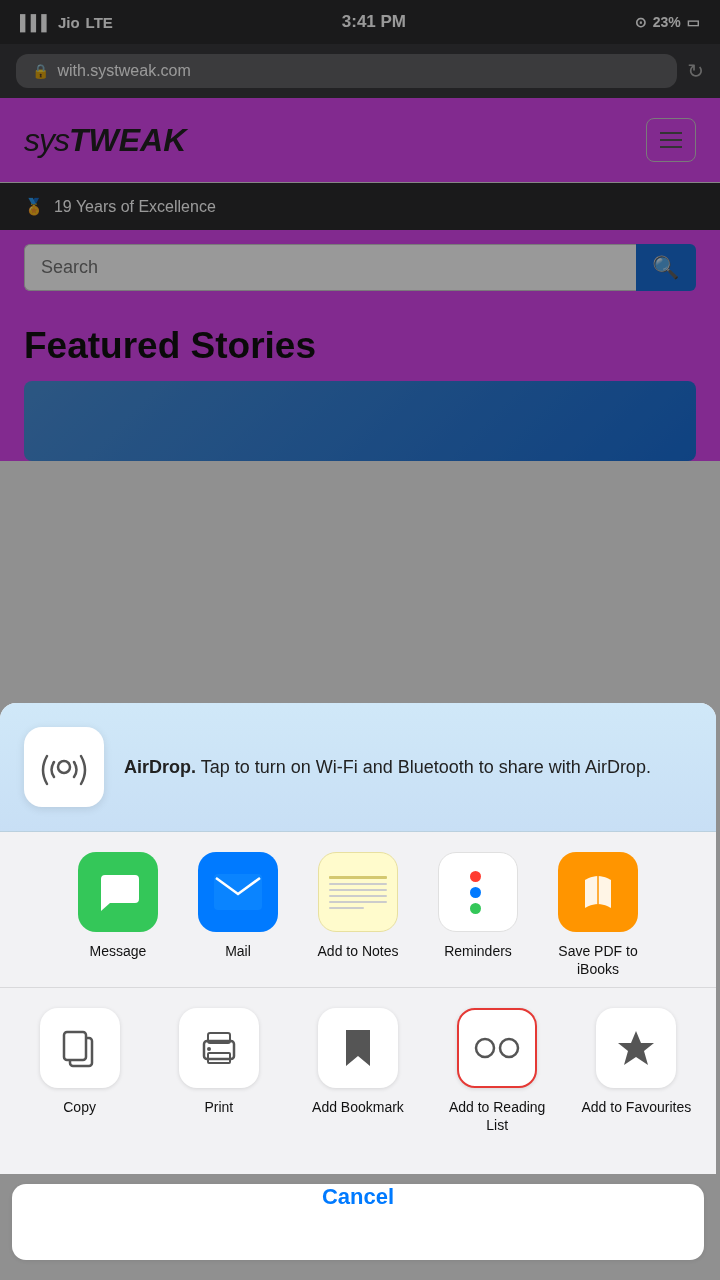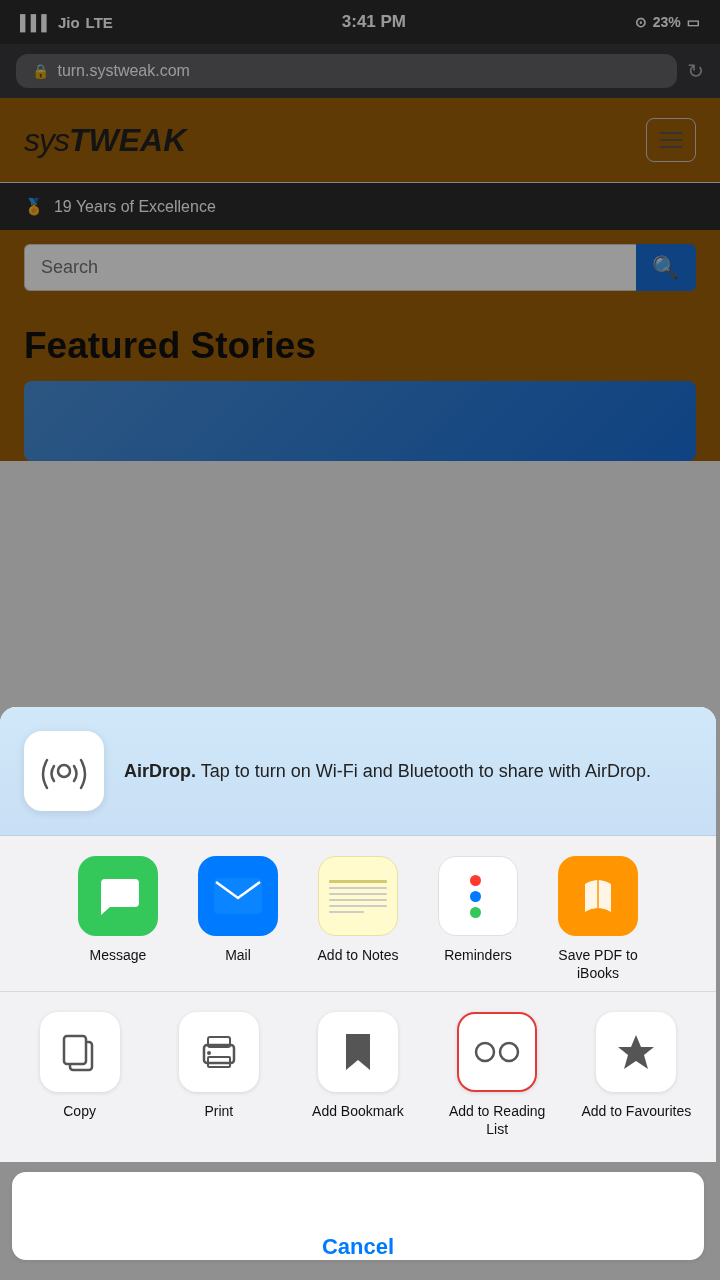--- a/index.html
+++ b/index.html
@@ -44,21 +44,21 @@
       padding: 8px 16px;
       display: flex;
       align-items: center;
       gap: 8px;
     }
     .url-text { color: white; font-size: 16px; }
     .reload-btn { color: #adadad; font-size: 20px; cursor: pointer; }
 
     
     .website-content {
-      background: #a16207;
+      background: #d946ef;
     }
     .website-header {
       padding: 20px 24px;
       display: flex;
       align-items: center;
       justify-content: space-between;
       border-bottom: 1px solid #e0e0e0;
     }
     .logo {
       font-size: 32px;
@@ -203,21 +203,21 @@
     }
 
     .app-icon.green { background: #34c759; }
     .app-icon.blue { background: #007aff; }
     .app-icon.reminders { background: white; border: 1px solid #e0e0e0; }
     .app-icon.notes { background: #fffbcc; border: 1px solid #e8e0a0; }
     .app-icon.ibooks { background: #ff9500; }
 
     
     .action-row {
-      padding: 20px 10px 24px;
+      padding: 20px 10px 40px;
       display: flex;
       justify-content: space-around;
     }
     .action-item {
       display: flex;
       flex-direction: column;
       align-items: center;
       gap: 10px;
       width: 120px;
       cursor: pointer;
@@ -241,23 +241,23 @@
       color: #111;
       text-align: center;
       line-height: 1.3;
     }
 
     
     .cancel-btn {
       background: white;
       margin: 10px 12px 20px;
       border-radius: 14px;
-      height: 88px;
-      display: flex;
-      align-items: flex-end;
+      height: 76px;
+      display: flex;
+      align-items: flex-start;
       justify-content: center;
       cursor: pointer;
       box-shadow: 0 1px 4px rgba(0,0,0,0.08);
     }
     .cancel-label {
       font-size: 22px;
       font-weight: 600;
       color: #007aff;
     }
   </style>
@@ -274,21 +274,21 @@
   <div class="status-right">
     <span>⊙</span>
     <span>23%</span>
     <span>▭</span>
   </div>
 </div>
 
 <div class="address-bar">
   <div class="url-container">
     <span style="color:#aaa;font-size:14px;">🔒</span>
-    <span class="url-text">turn.systweak.com</span>
+    <span class="url-text">with.systweak.com</span>
   </div>
   <span class="reload-btn">↻</span>
 </div>
 
 <div class="website-content">
   <div class="website-header">
     <div class="logo">
       <span style="font-style:italic; font-weight:400; letter-spacing:-1px;">sys</span><span style="font-weight:900; text-transform:uppercase; font-style:italic;">TWEAK</span>
     </div>
     <div class="hamburger">

